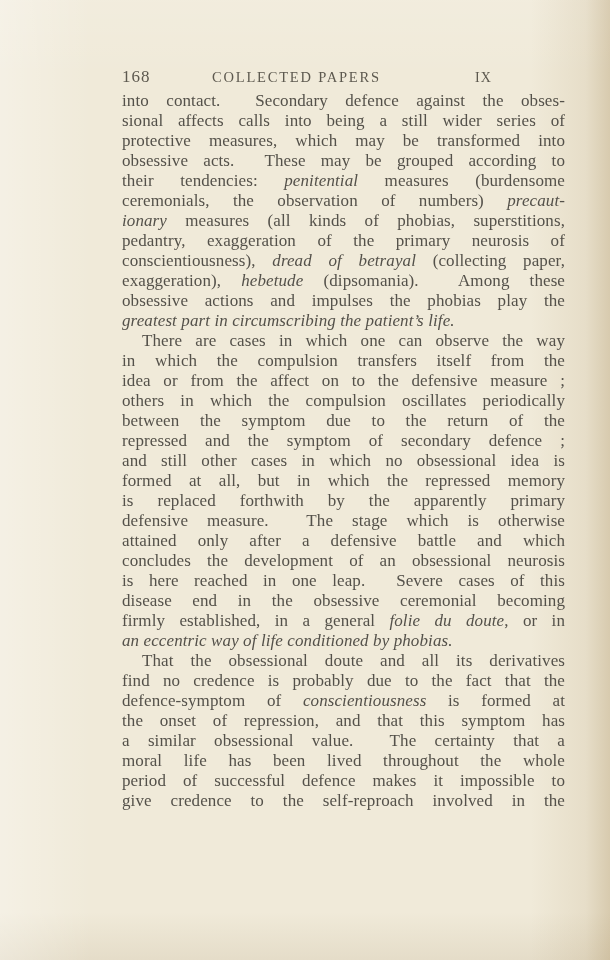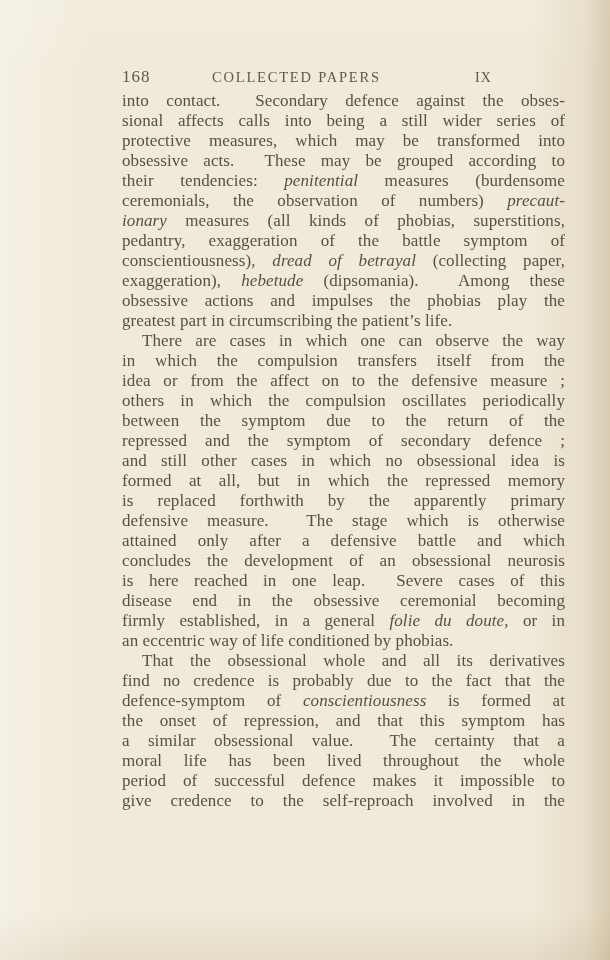--- a/index.html
+++ b/index.html
@@ -62,20 +62,21 @@
     height: 20px;
     line-height: 20px;
     overflow: hidden;
     text-align: justify;
     text-align-last: justify;
     -moz-text-align-last: justify;
     white-space: pre-wrap;
   }
   .line.last {
     text-align-last: left;
+    font-style: italic;
     -moz-text-align-last: left;
   }
   .line.indent { text-indent: 20px; }
   .it { font-style: italic; }
 </style>
 </head>
 <body>
 
 <div class="page">
   <div class="column running-head">
@@ -84,42 +85,42 @@
     <span class="rh-section">IX</span>
   </div>
   <div class="column body-text">
       <div class="line"><span>into contact.&nbsp; Secondary defence against the obses-</span></div>
       <div class="line"><span>sional affects calls into being a still wider series of</span></div>
       <div class="line"><span>protective measures, which may be transformed into</span></div>
       <div class="line"><span>obsessive acts.&nbsp; These may be grouped according to</span></div>
       <div class="line"><span>their tendencies: </span><span class="it">penitential</span><span> measures (burdensome</span></div>
       <div class="line"><span>ceremonials, the observation of numbers) </span><span class="it">precaut-</span></div>
       <div class="line"><span class="it">ionary</span><span> measures (all kinds of phobias, superstitions,</span></div>
-      <div class="line"><span>pedantry, exaggeration of the battle symptom of</span></div>
+      <div class="line"><span>pedantry, exaggeration of the primary neurosis of</span></div>
       <div class="line"><span>conscientiousness), </span><span class="it">dread of betrayal</span><span> (collecting paper,</span></div>
       <div class="line"><span>exaggeration), </span><span class="it">hebetude</span><span> (dipsomania).&nbsp; Among these</span></div>
       <div class="line"><span>obsessive actions and impulses the phobias play the</span></div>
       <div class="line last"><span>greatest part in circumscribing the patient’s life.</span></div>
       <div class="line indent"><span>There are cases in which one can observe the way</span></div>
       <div class="line"><span>in which the compulsion transfers itself from the</span></div>
       <div class="line"><span>idea or from the affect on to the defensive measure&nbsp;;</span></div>
       <div class="line"><span>others in which the compulsion oscillates periodically</span></div>
       <div class="line"><span>between the symptom due to the return of the</span></div>
       <div class="line"><span>repressed and the symptom of secondary defence&nbsp;;</span></div>
       <div class="line"><span>and still other cases in which no obsessional idea is</span></div>
       <div class="line"><span>formed at all, but in which the repressed memory</span></div>
       <div class="line"><span>is replaced forthwith by the apparently primary</span></div>
       <div class="line"><span>defensive measure.&nbsp; The stage which is otherwise</span></div>
       <div class="line"><span>attained only after a defensive battle and which</span></div>
       <div class="line"><span>concludes the development of an obsessional neurosis</span></div>
       <div class="line"><span>is here reached in one leap.&nbsp; Severe cases of this</span></div>
       <div class="line"><span>disease end in the obsessive ceremonial becoming</span></div>
       <div class="line"><span>firmly established, in a general </span><span class="it">folie du doute</span><span>, or in</span></div>
       <div class="line last"><span>an eccentric way of life conditioned by phobias.</span></div>
-      <div class="line indent"><span>That the obsessional whole and all its derivatives</span></div>
+      <div class="line indent"><span>That the obsessional doute and all its derivatives</span></div>
       <div class="line"><span>find no credence is probably due to the fact that the</span></div>
       <div class="line"><span>defence-symptom of </span><span class="it">conscientiousness</span><span> is formed at</span></div>
       <div class="line"><span>the onset of repression, and that this symptom has</span></div>
       <div class="line"><span>a similar obsessional value.&nbsp; The certainty that a</span></div>
       <div class="line"><span>moral life has been lived throughout the whole</span></div>
       <div class="line"><span>period of successful defence makes it impossible to</span></div>
       <div class="line"><span>give credence to the self-reproach involved in the</span></div>
     </div>
 </div>
 

